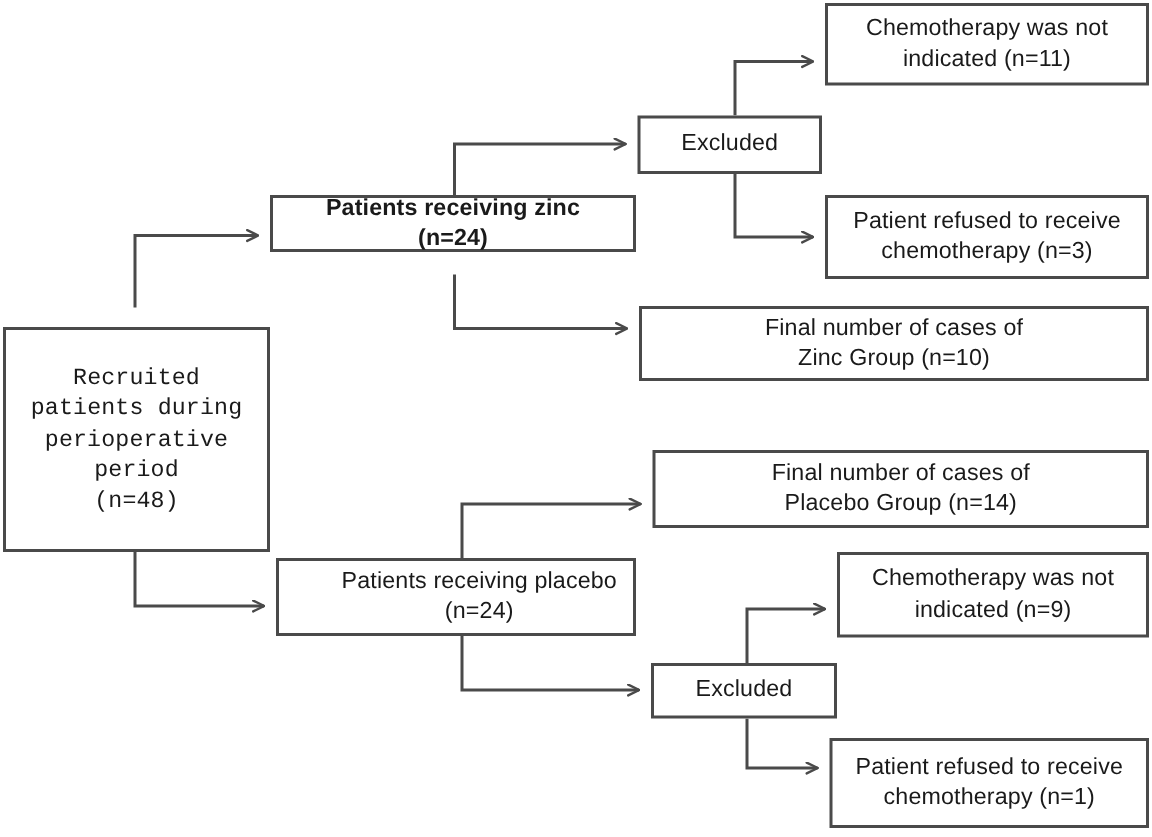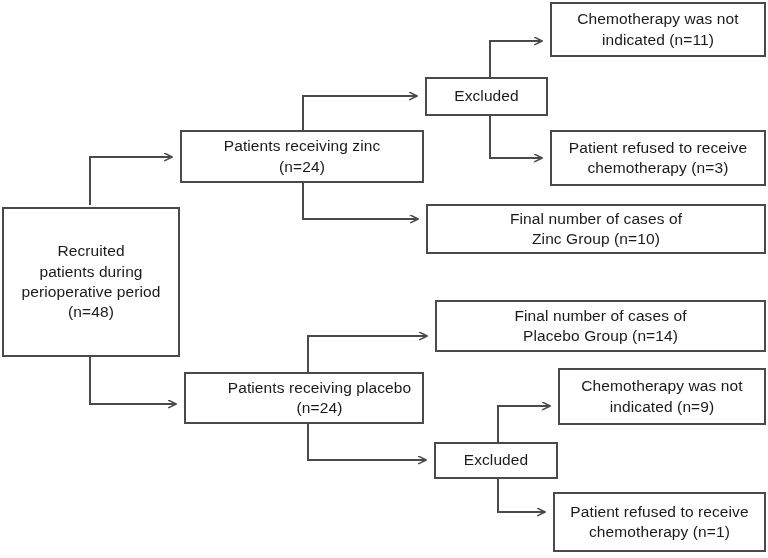--- a/index.html
+++ b/index.html
@@ -38,22 +38,22 @@
     line-height: 1.32;
     letter-spacing: 0.1px;
     padding: 2px 6px;
     z-index: 2;
   }
   .node .node-text {
     display: block;
     width: 100%;
     white-space: pre-line;
   }
-  .node-root      { left: 2px;   top: 207px; width: 178px; height: 150px; }
-  .node-zinc      { left: 180px; top: 130px; width: 244px; height: 53px; }
+  .node-root      { left: 2px;   top: 218px; width: 178px; height: 150px; font-family: Liberation Mono, monospace; }
+  .node-zinc      { left: 180px; top: 130px; width: 244px; height: 38px; font-weight: bold; }
   .node-placebo   { left: 184px; top: 372px; width: 240px; height: 52px; padding-left: 37px; }
   .node-excl-top  { left: 425px; top: 77px;  width: 123px; height: 39px; }
   .node-excl-bot  { left: 434px; top: 442px; width: 124px; height: 37px; }
   .node-chemo-11  { left: 550px; top: 2px;   width: 216px; height: 55px; }
   .node-refuse-3  { left: 550px; top: 130px; width: 216px; height: 56px; }
   .node-zinc-final{ left: 426px; top: 204px; width: 340px; height: 50px; }
   .node-plac-final{ left: 435px; top: 300px; width: 331px; height: 52px; }
   .node-chemo-9   { left: 558px; top: 368px; width: 208px; height: 57px; }
   .node-refuse-1  { left: 553px; top: 492px; width: 213px; height: 60px; }
 </style>

